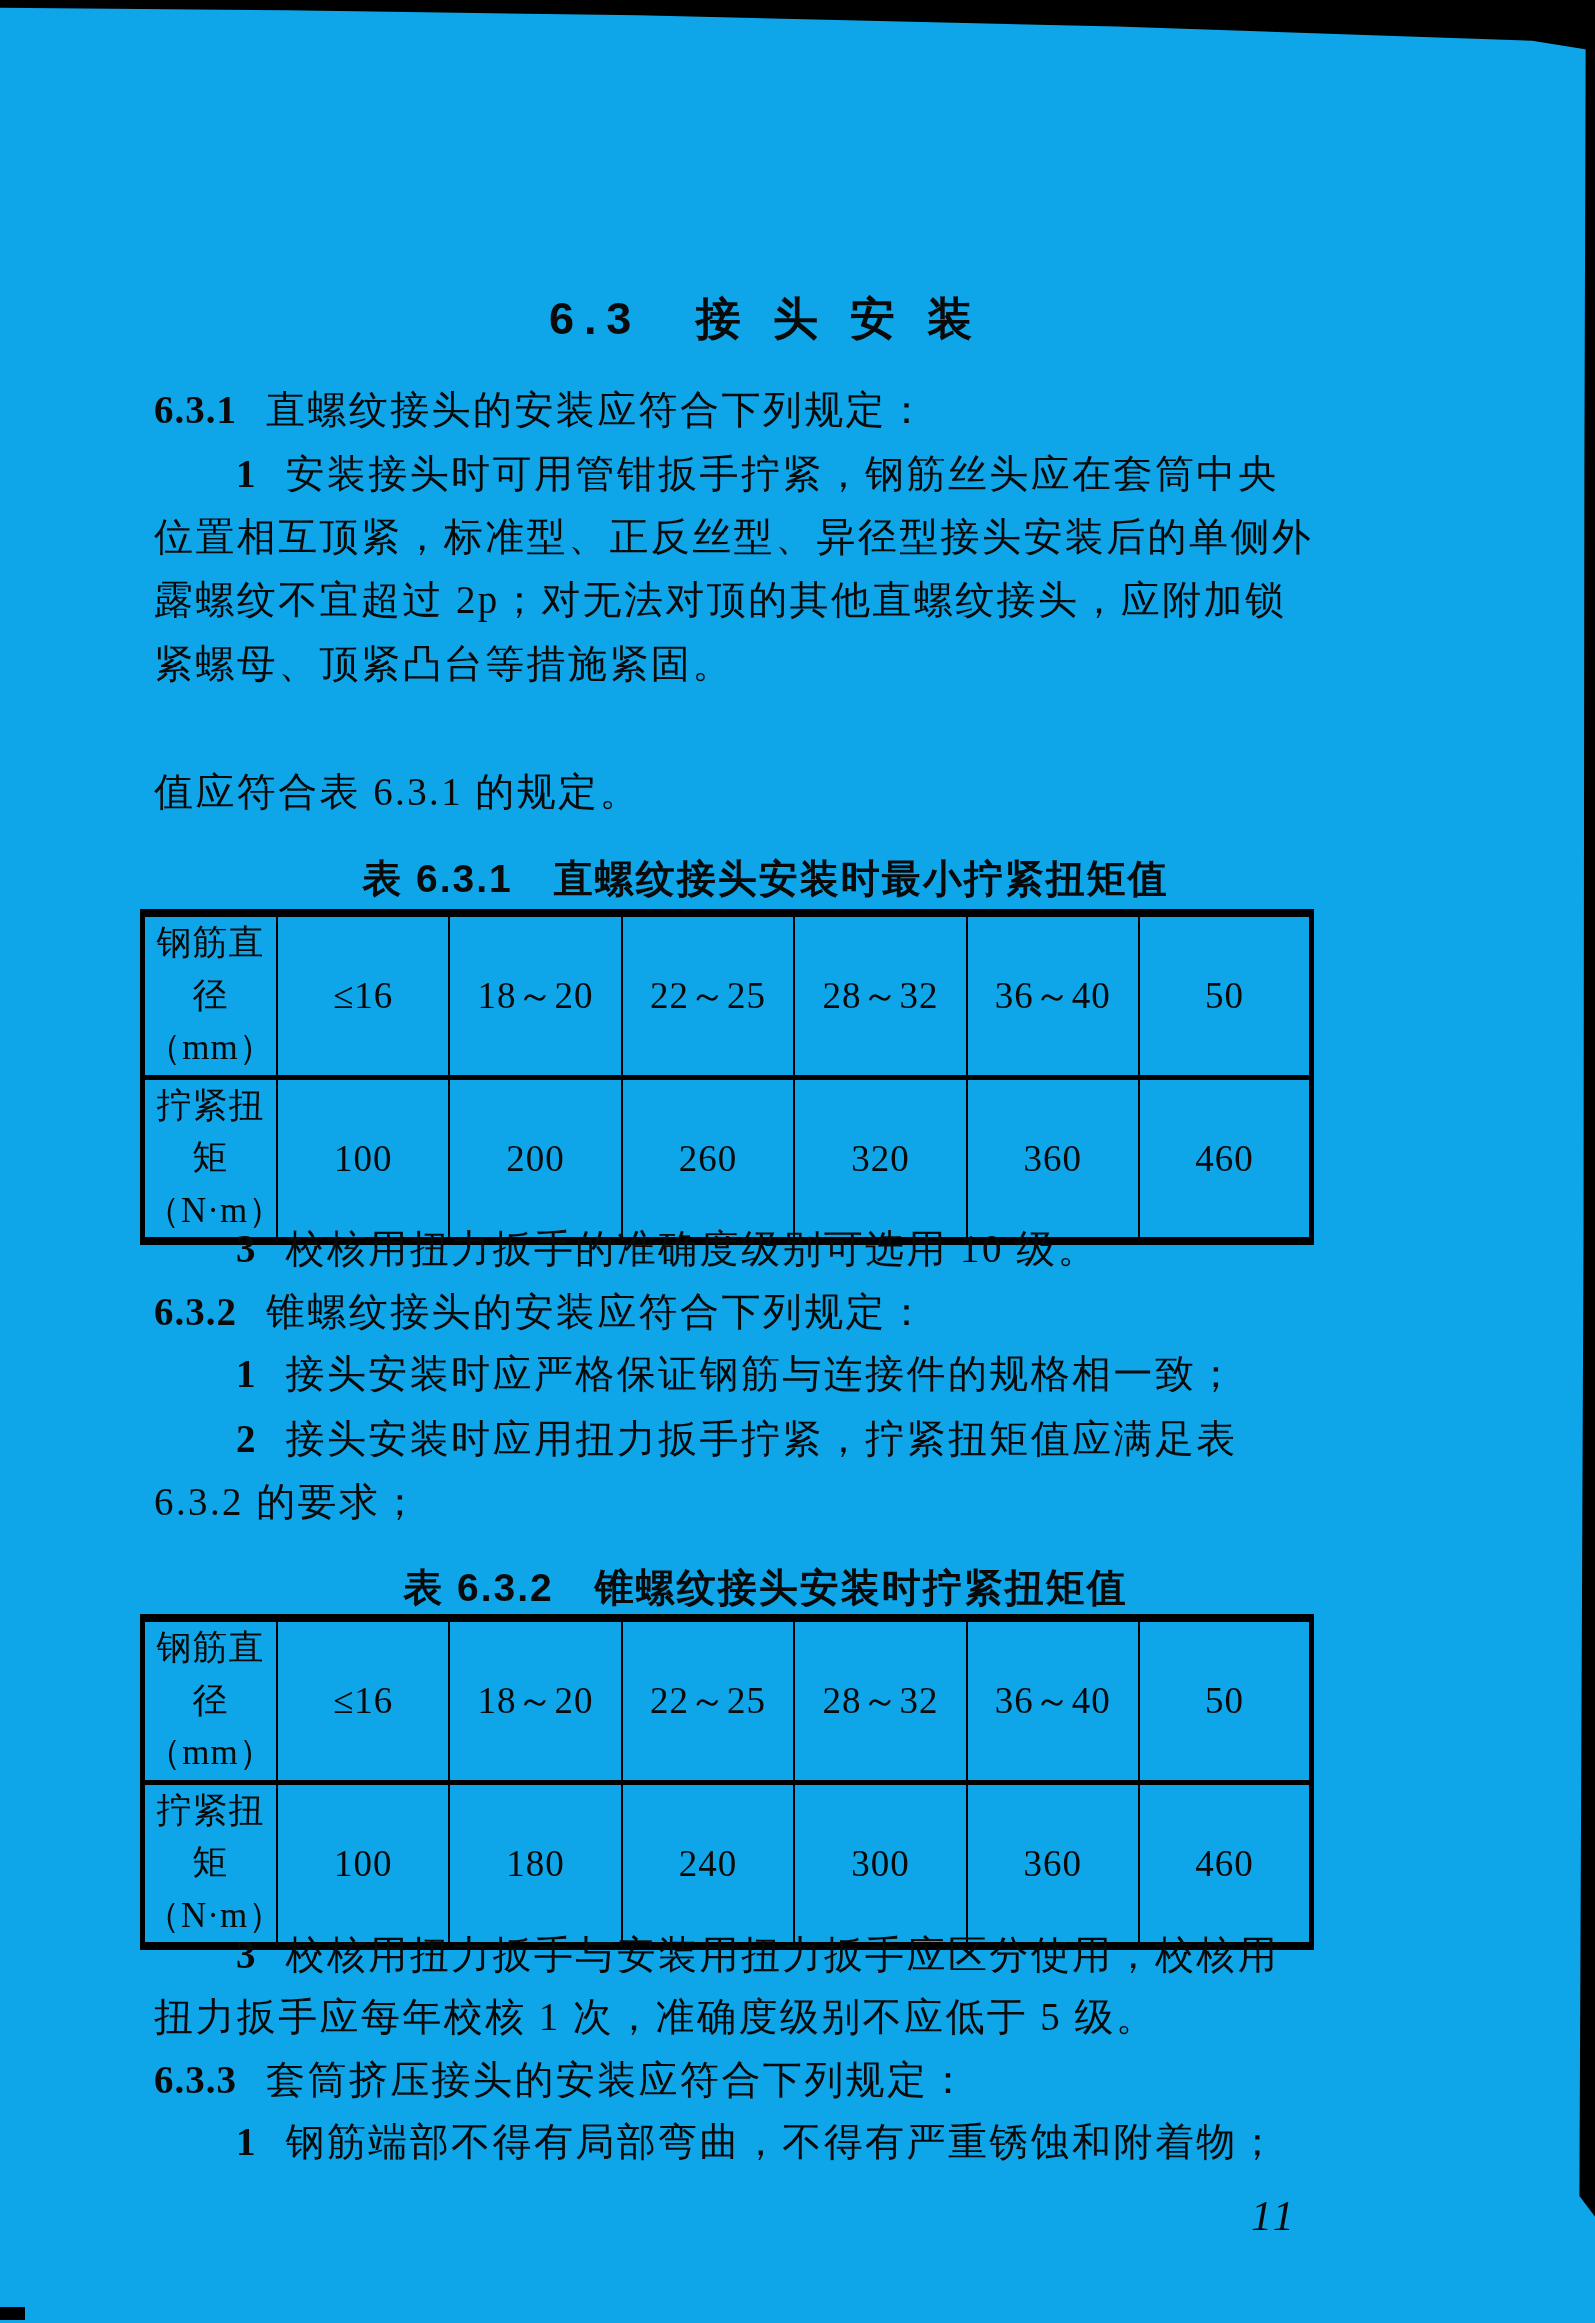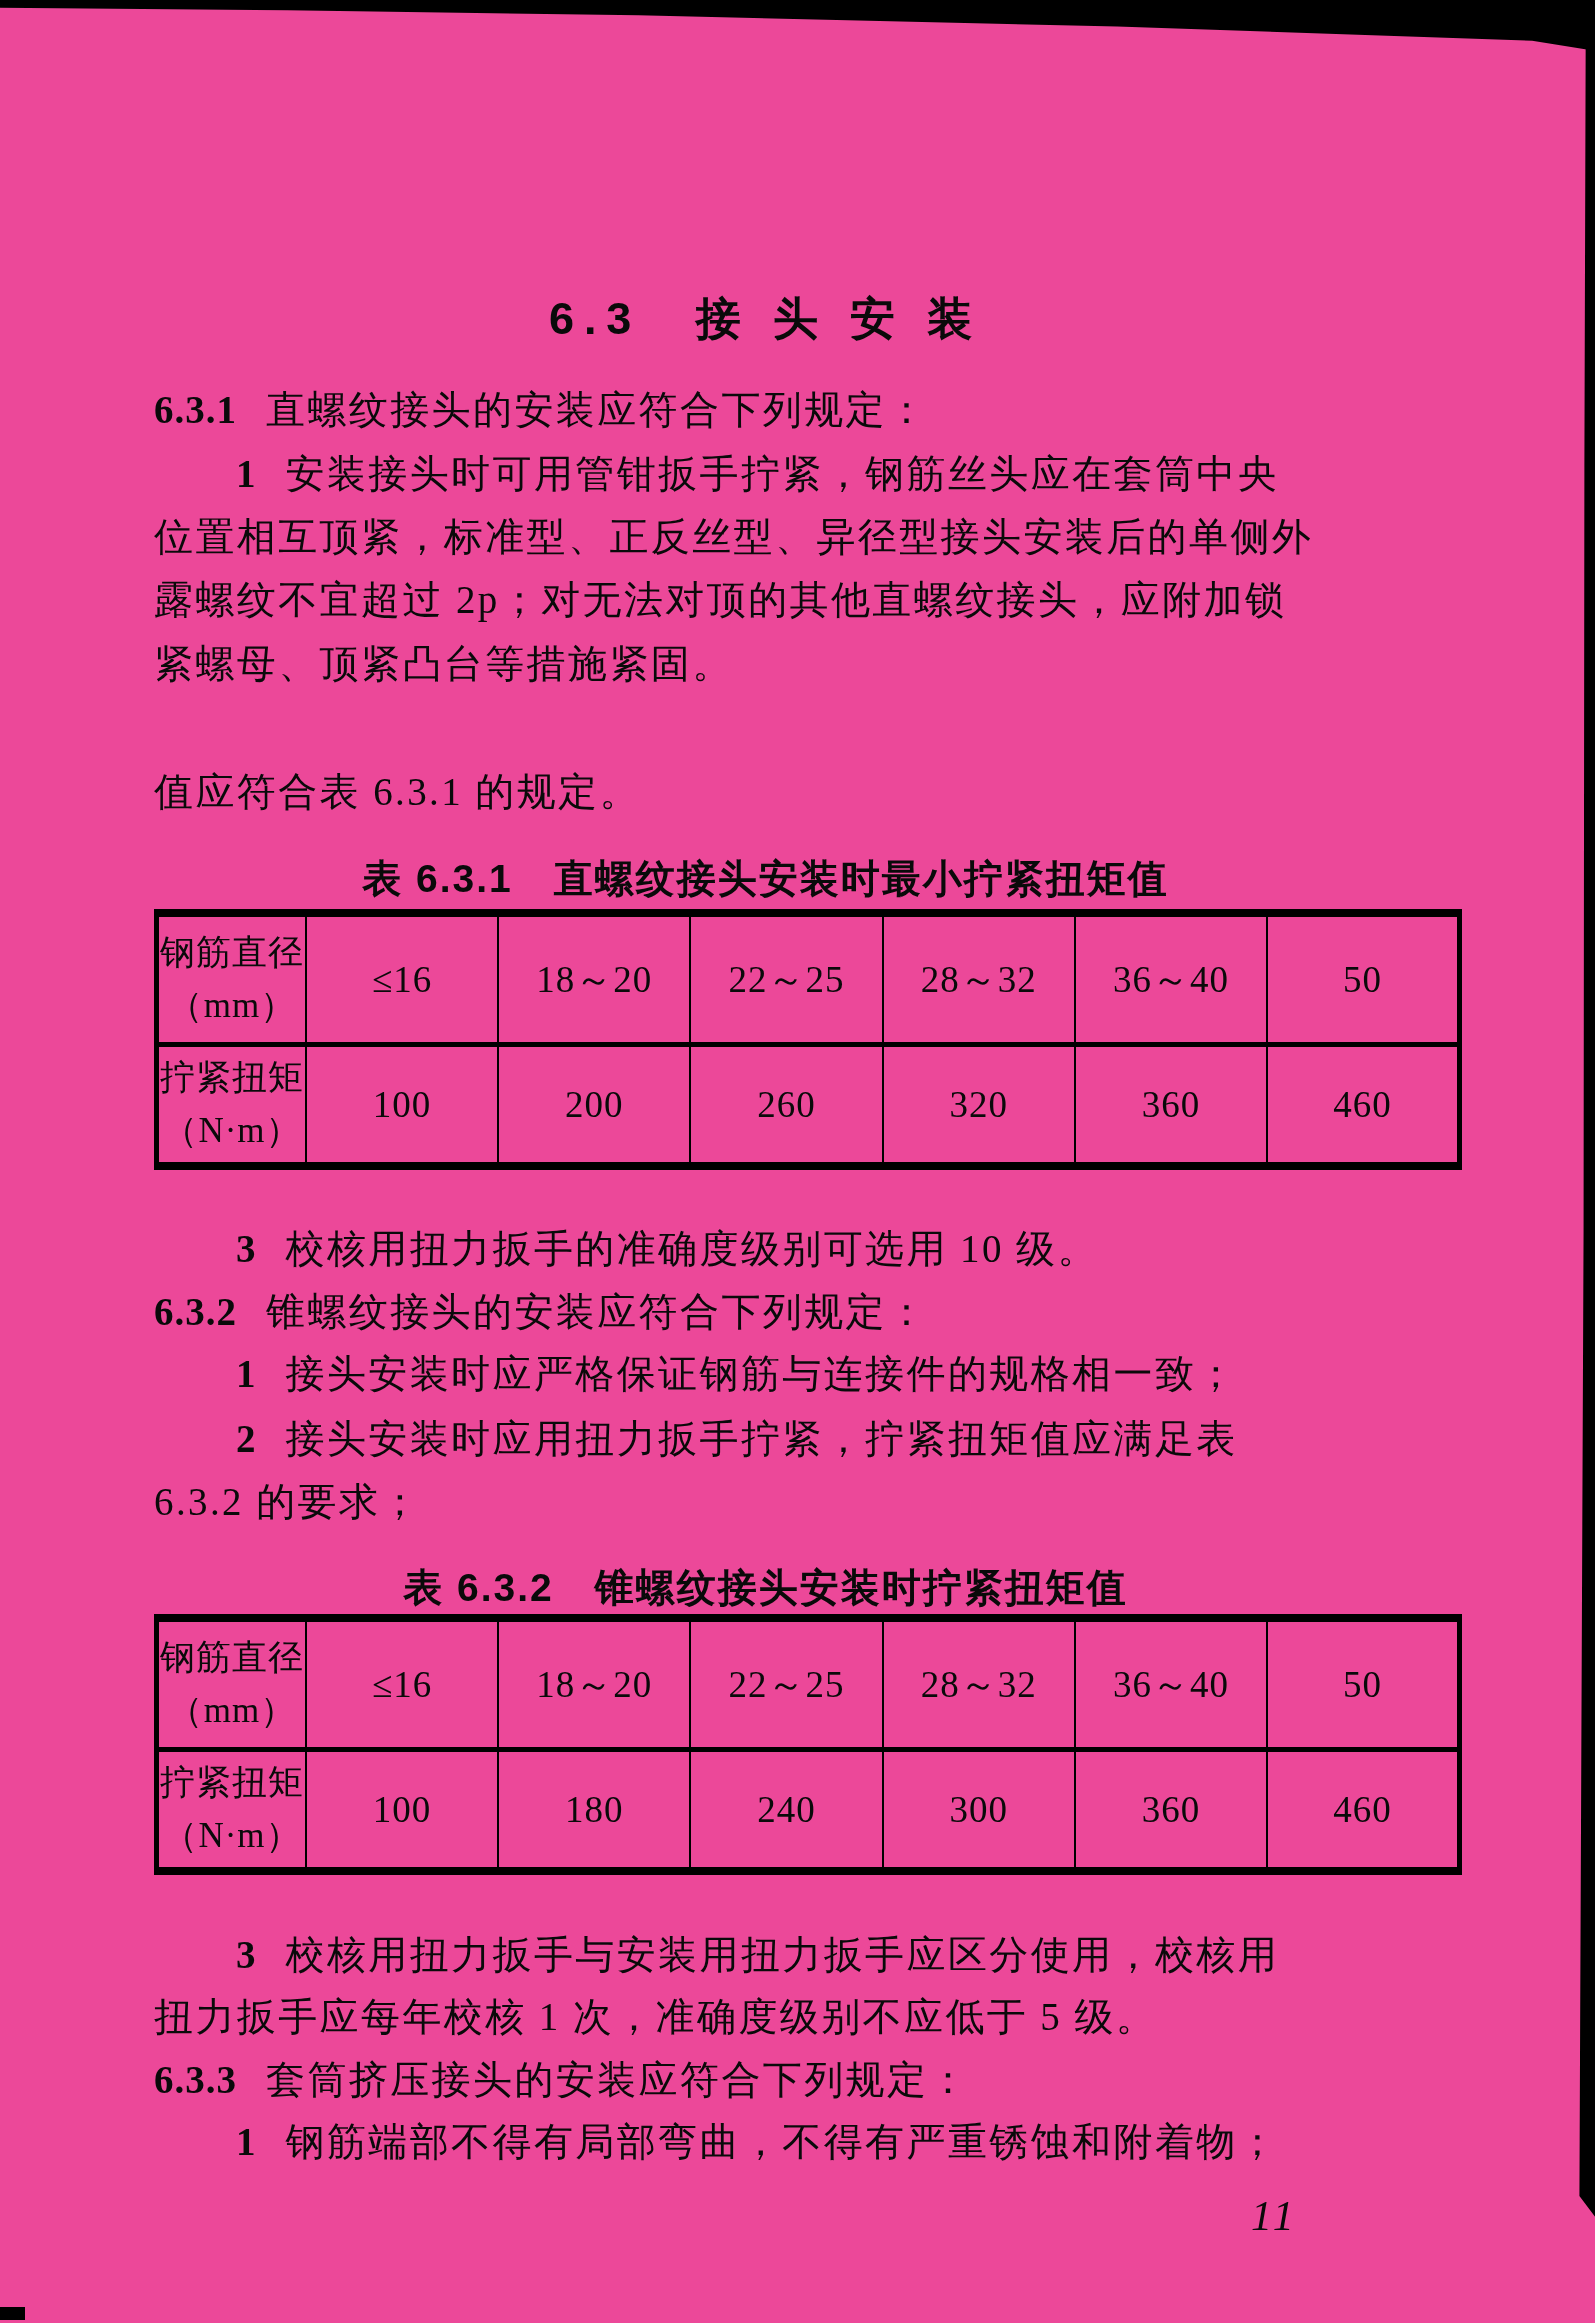--- a/index.html
+++ b/index.html
@@ -1,18 +1,18 @@
 <!DOCTYPE html>
 <html><head>
 <meta charset="utf-8">
 <style>
   html,body{margin:0;padding:0;}
   body{width:1596px;height:2323px;background:#ffffff;
        font-family:"Liberation Serif","DejaVu Serif",serif;color:#0a0a0a;}
-  #page{position:relative;width:1596px;height:2323px;background:#ec4899;overflow:hidden;}
+  #page{position:relative;width:1596px;height:2323px;background:#0ea5e9;overflow:hidden;}
 
   
   .art-top{position:absolute;left:0;top:0;width:1596px;height:51px;background:#000;
            clip-path:polygon(0 0,100% 0,100% 100%,96% 80%,70% 52%,40% 30%,18% 20%,0 15%);}
   .art-right{position:absolute;right:0;top:29px;width:16.6px;height:2189px;background:#000;
              clip-path:polygon(38% 0,100% 0,100% 100%,0 99%,25% 55%,30% 20%);}
   .art-speck{position:absolute;left:0;top:2307px;width:25px;height:12.7px;background:#000;}
 
   
   .heading{position:absolute;left:154px;top:289px;width:1223px;text-align:center;
@@ -27,21 +27,21 @@
   .line .num:empty{margin-right:0;}
 
   
   .tcaption{position:absolute;left:154px;width:1223px;text-align:center;
             font-family:"Liberation Sans","DejaVu Sans",sans-serif;
             font-weight:bold;font-size:39px;letter-spacing:2px;white-space:nowrap;}
   .cap1{top:852px;}
   .cap2{top:1561px;}
 
   
-  .tablewrap{position:absolute;left:154px;width:1308px;height:261px;}
+  .tablewrap{position:absolute;left:140px;width:1174px;height:261px;}
   .tw1{top:909px;}
   .tw2{top:1614px;}
   table{border-collapse:collapse;width:100%;height:100%;table-layout:fixed;}
   td{border:2.9px solid #000;text-align:center;vertical-align:middle;
      font-size:37px;letter-spacing:1px;padding:0;}
   tr.hrow td{border-bottom-width:5.9px;}
   tr.hrow{height:52%;}
   table{border:5.9px solid #000;border-top-width:8.8px;border-bottom-width:8.8px;}
   td.lbl{width:11.2%;font-size:35px;}
   td.lbl div{line-height:1.5;}

